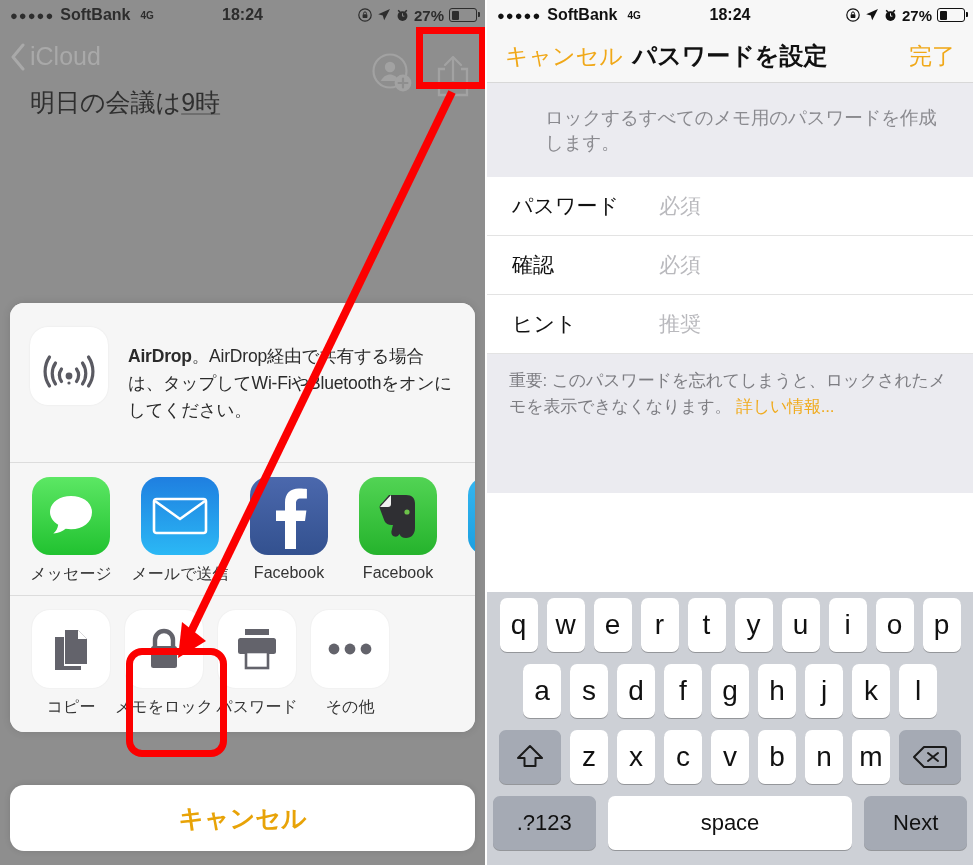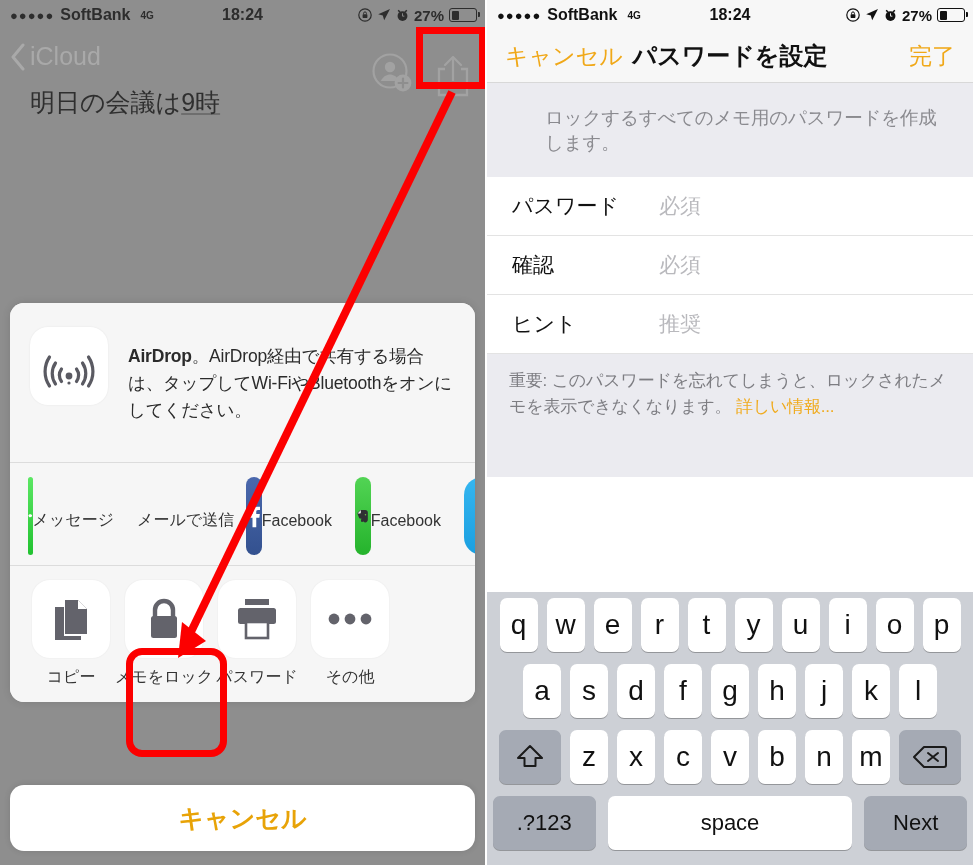--- a/index.html
+++ b/index.html
@@ -126,21 +126,21 @@
   .sheet-sep { height: 1px; background: #dcdcdc; }
 
   #app-row {
     display: flex; padding: 14px 0 10px 18px;
     background: #f6f6f6;
     gap: 23px;
     overflow: hidden;
   }
   .app-item {
     width: 86px; flex: none;
-    display: flex; flex-direction: row; align-items: center;
+    display: flex; flex-direction: column; align-items: center;
   }
   .app-icon {
     width: 78px; height: 78px; border-radius: 18px;
     display: flex; align-items: center; justify-content: center;
     overflow: hidden; position: relative;
   }
   .app-label {
     margin-top: 9px; font-size: 16px; color: #333; white-space: nowrap;
   }
   .ic-messages { background: linear-gradient(#5ce764, #21c230); }
@@ -223,21 +223,21 @@
     flex: 1; font-size: 21px; color: #b9b9bd;
     border: none; outline: none; background: transparent;
     font-family: inherit;
   }
   .form-input::placeholder { color: #b9b9bd; }
   #pw-footer {
     background: #ebebf0;
     padding: 14px 24px 0 22px;
     font-size: 17px; line-height: 1.5; color: #7d7d82;
     letter-spacing: -0.2px;
-    height: 123px;
+    height: 139px;
     box-sizing: border-box;
   }
   #pw-footer .lnk { color: #f0ab1e; }
 
   
   #keyboard {
     position: absolute; left: 0; bottom: 0;
     width: 486px; height: 273px;
     background: #cdd0d6;
     padding-top: 6px;

